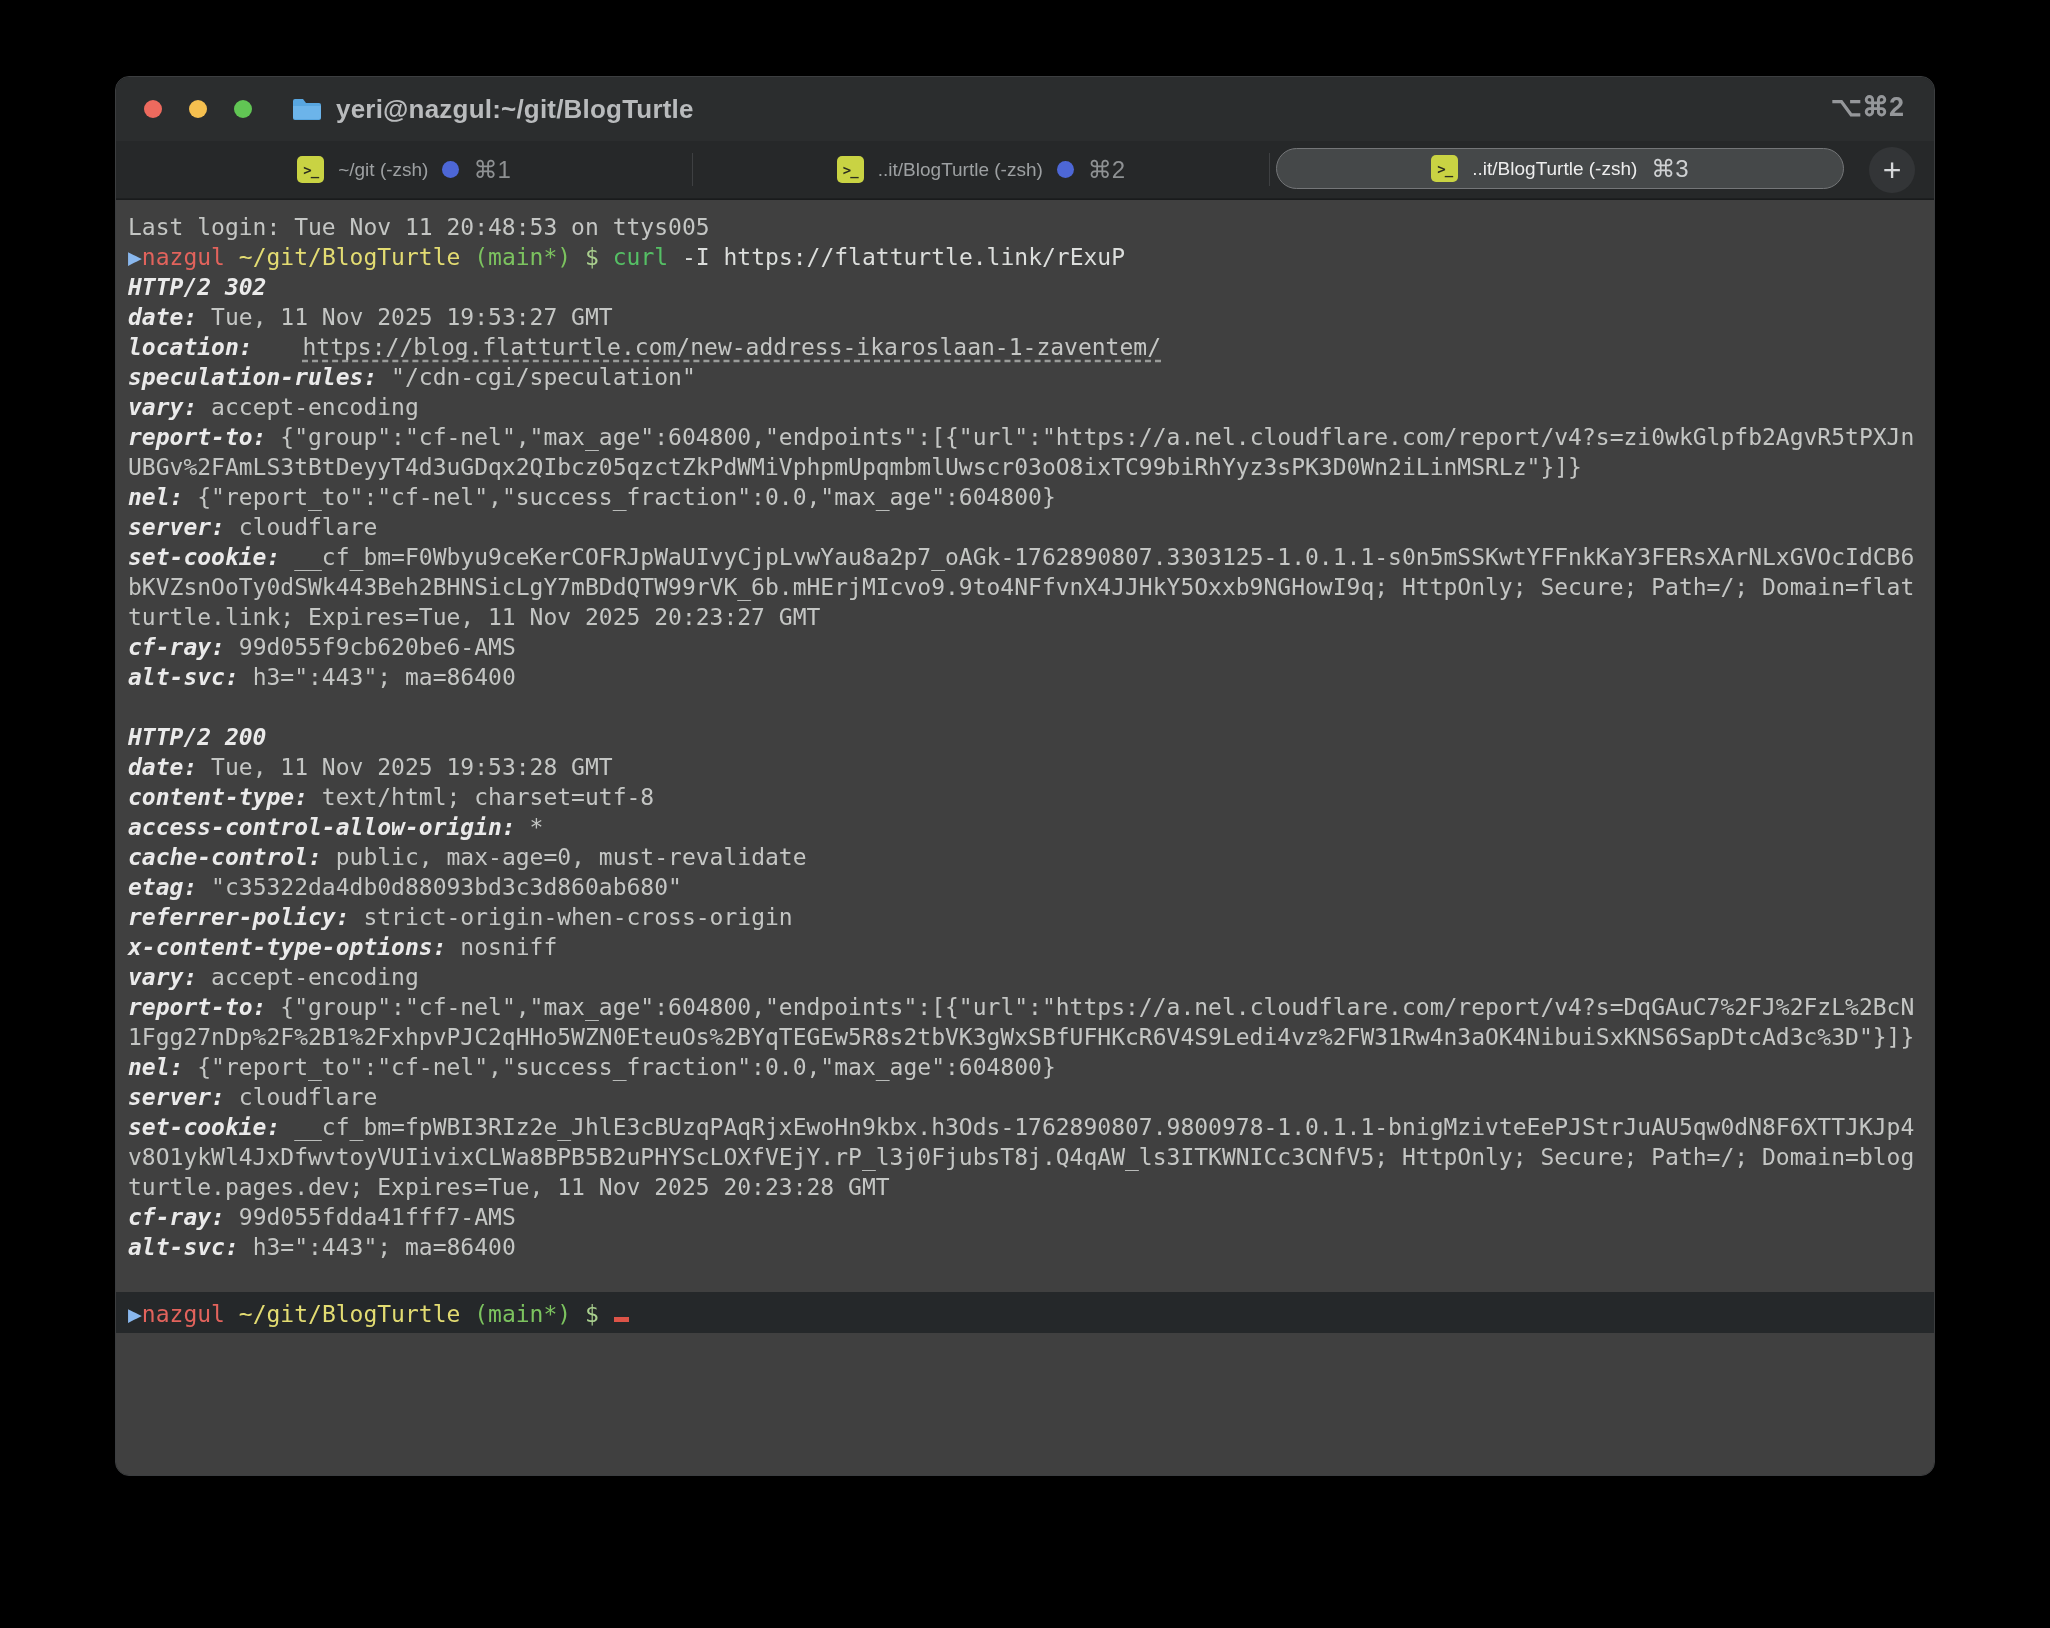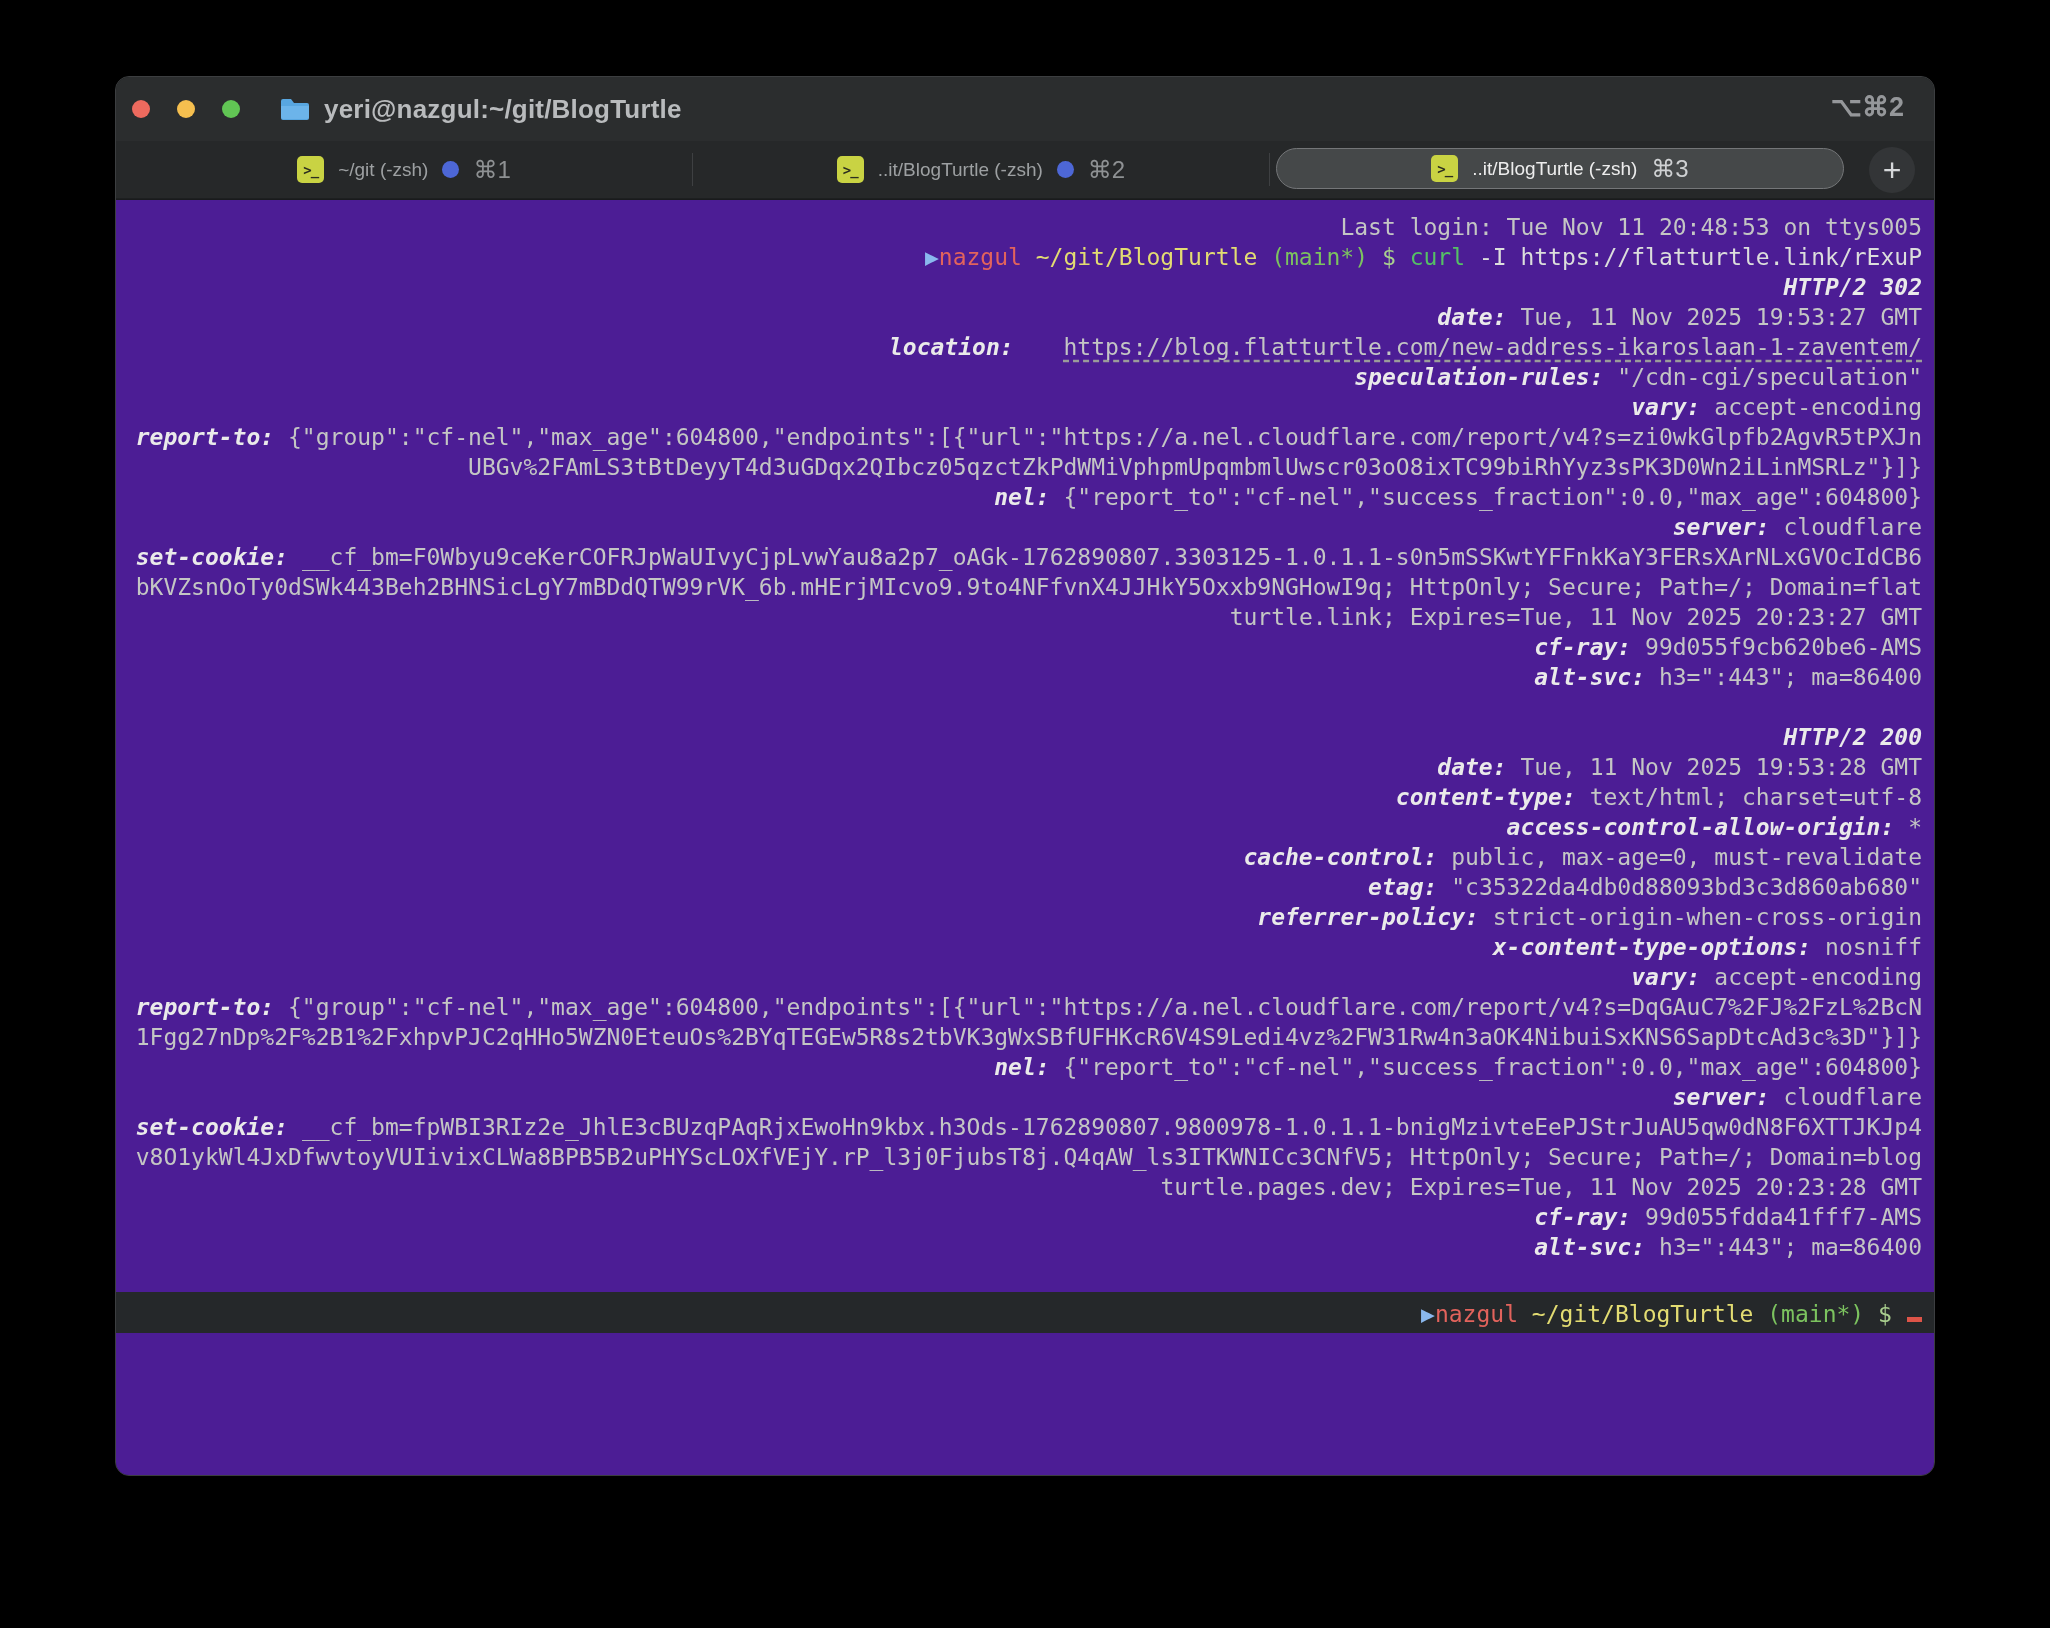--- a/index.html
+++ b/index.html
@@ -8,21 +8,21 @@
 
   .window {
     position:absolute; left:115px; top:76px; width:1820px; height:1400px;
     background:#191b1c; border-radius:14px; border:1px solid #3c3e40;
     overflow:hidden;
   }
 
   
   .titlebar {
     height:64px; background:#2b2d2e; display:flex; align-items:center;
-    padding:0 28px 0 16px; position:relative;
+    padding:0 28px 0 28px; position:relative;
   }
   .traffic { display:flex; gap:27px; align-items:center; margin-right:40px; }
   .light { width:18px; height:18px; border-radius:50%; }
   .light.red { background:#ed6a5e; }
   .light.yellow { background:#f5bf4f; }
   .light.green { background:#61c554; }
   .folder-icon { width:30px; height:24px; margin-right:14px; }
   .win-title { color:#b9bbbd; font-weight:bold; font-size:26px; letter-spacing:.2px; }
   .win-shortcut { position:absolute; right:30px; top:14px; color:#95979a;
                   font-weight:bold; font-size:27px; }
@@ -49,24 +49,24 @@
   .tab.active-pill .tab-title { color:#ededed; }
   .tab.active-pill .tab-shortcut { color:#cfd1d3; }
   .pluswrap { width:84px; display:flex; align-items:center; justify-content:center; }
   .plus-btn { width:46px; height:46px; border-radius:50%; background:#333537;
               color:#d6d8da; font-size:32px; font-weight:300; display:flex;
               align-items:center; justify-content:center; line-height:1; cursor:default; }
 
   
   .terminal {
     position:absolute; top:123px; bottom:0; left:0; right:0;
-    background:#4c1d95; padding:12px 12px 0 12px;
+    background:#404040; padding:12px 12px 0 12px;
     font-family:"DejaVu Sans Mono", monospace;
     font-size:23px; line-height:30px; color:#c4c6c4;
-    white-space:pre-wrap; word-break:break-all;text-align:right;
+    white-space:pre-wrap; word-break:break-all;
   }
   .tline { min-height:30px; }
   .tline.hl { background:#25282a; margin:0 -12px; padding:4px 12px; }
 
   .seg-value { color:#c4c6c4; }
   .seg-name  { color:#eaeaea; font-weight:bold;font-style:italic; }
   .seg-white { color:#dcdedc; }
   .seg-red   { color:#e2635c; }
   .seg-yellow{ color:#e3dc72; }
   .seg-green { color:#7cc35f; }

